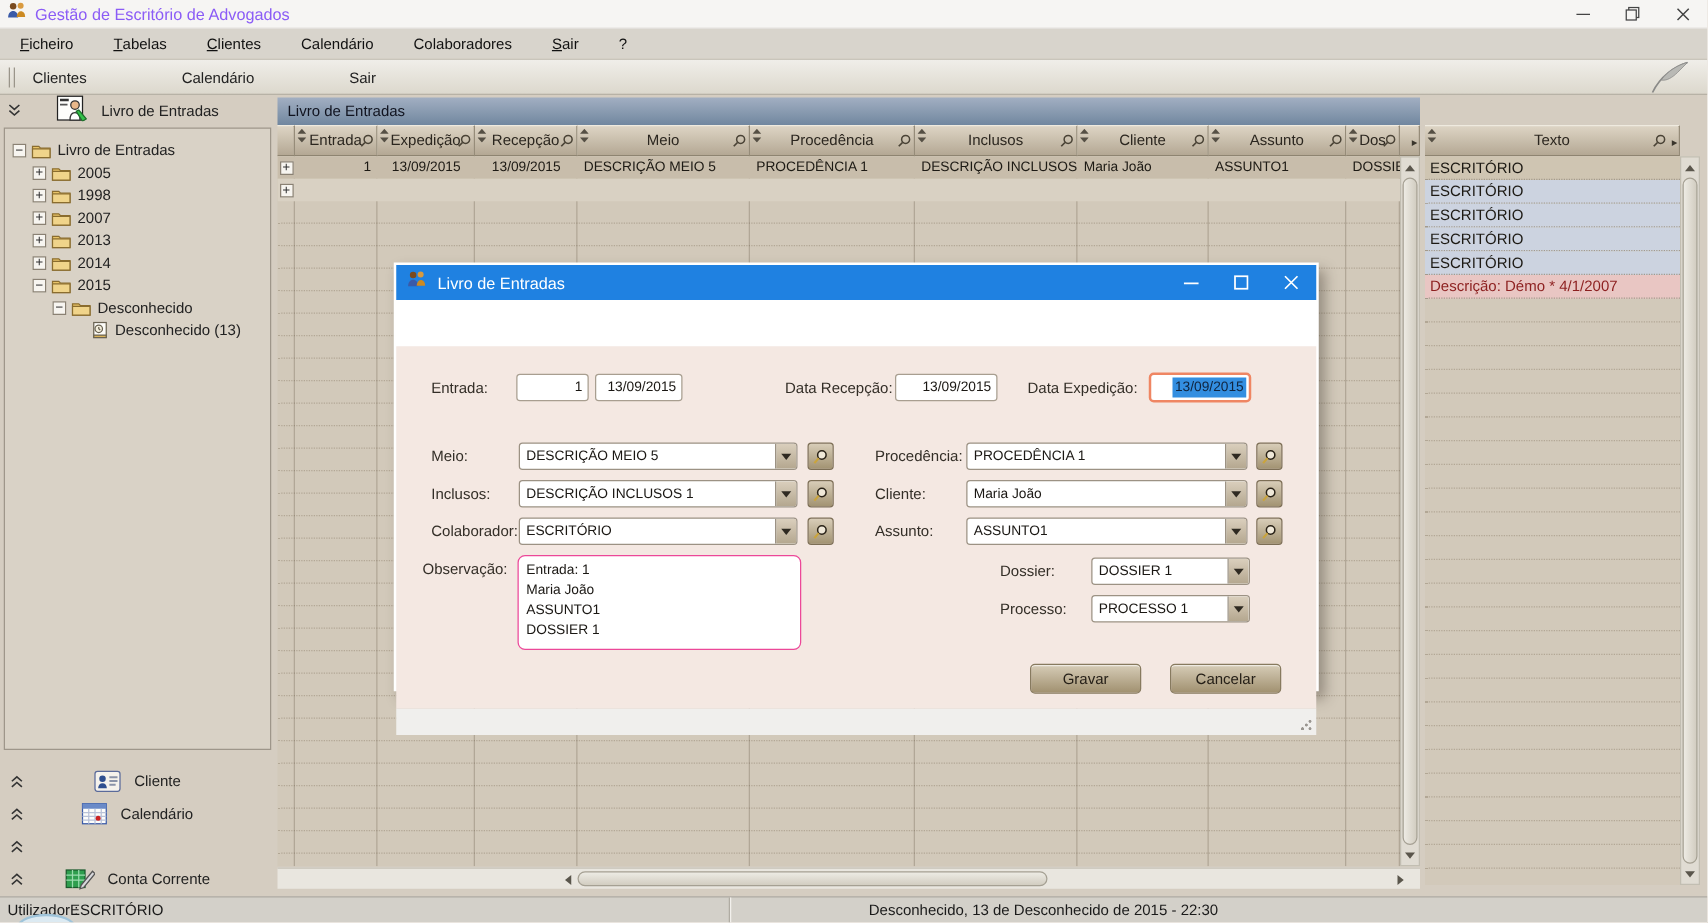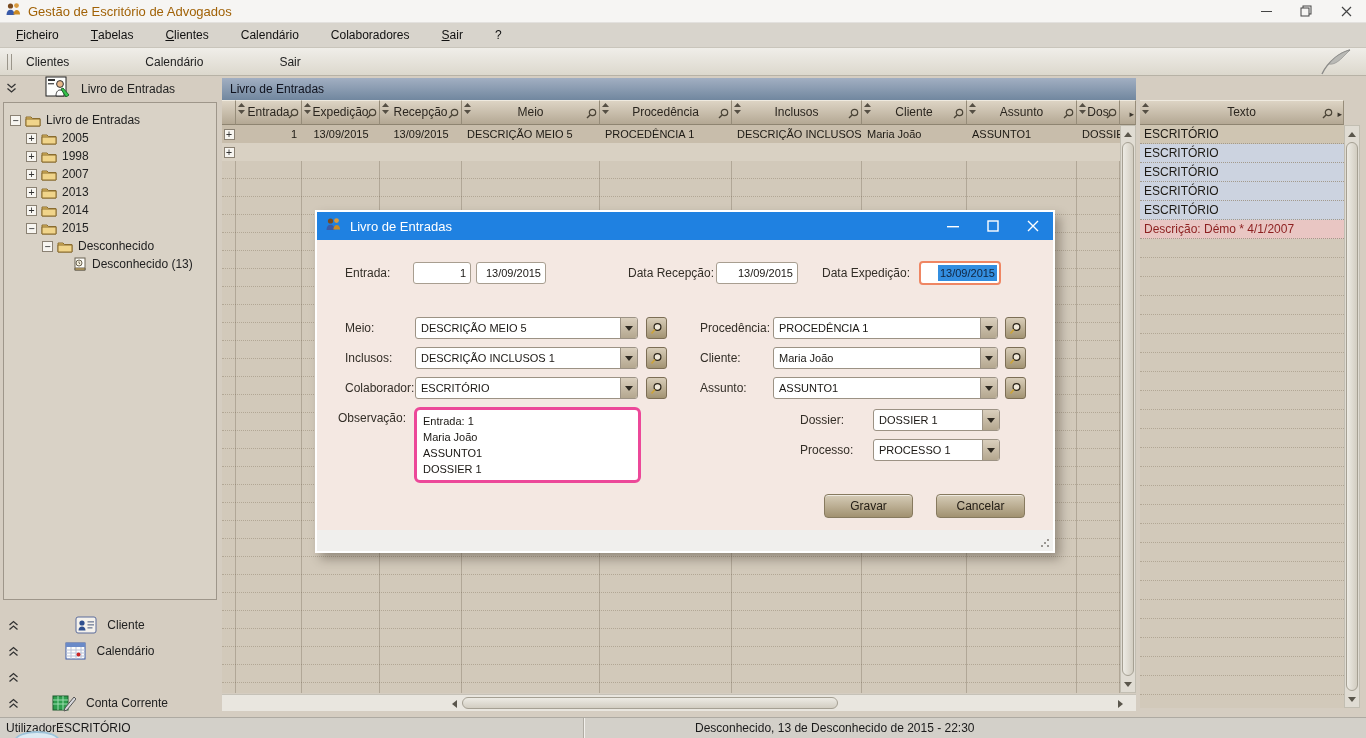--- a/index.html
+++ b/index.html
@@ -4,21 +4,21 @@
 <style>
   html,body{margin:0;padding:0;background:#fff;}
   *{box-sizing:border-box;}
   #app{position:relative;width:1366px;height:738px;overflow:hidden;
        font-family:"Liberation Sans",sans-serif;background:#d5cdc1;color:#1c1914;}
 
   
   .titlebar{position:absolute;left:0;top:0;width:1366px;height:23px;background:#f6f5f3;
             border-bottom:1px solid #e3e1de;display:flex;align-items:center;}
   .titlebar .app-icon{margin-left:5px;}
-  .titlebar .title{margin-left:6px;font-size:13px;color:#a16207;}
+  .titlebar .title{margin-left:6px;font-size:13px;color:#8b5cf6;}
   .win-controls{margin-left:auto;display:flex;height:100%;}
   .win-btn{width:40px;height:100%;display:flex;align-items:center;justify-content:center;
            color:#444;font-size:13px;}
   .menubar{position:absolute;left:0;top:23px;width:1366px;height:24px;background:#d8d4cc;
            display:flex;align-items:center;font-size:12px;color:#111;}
   .menu-item{padding:0 16px;height:100%;display:flex;align-items:center;}
   .menu-item u{text-decoration:underline;}
   .toolbar{position:absolute;left:0;top:47px;width:1366px;height:29px;
            background:linear-gradient(#f0eee9,#dcd8cd);
            border-top:1px solid #c9c5bb;border-bottom:1px solid #b7b2a6;}
@@ -112,21 +112,21 @@
               border-radius:50%;background:#dceaf2;}
 
   
   .dialog{position:absolute;left:315px;top:210px;width:740px;height:343px;background:#fff;
           padding:2px;box-shadow:5px 6px 10px rgba(60,50,40,.4);}
   .dlg-titlebar{height:28px;background:var(--dialog-titlebar);display:flex;align-items:center;color:#fff;}
   .dlg-titlebar .dlg-icon{margin-left:8px;}
   .dlg-title{margin-left:8px;font-size:13px;}
   .dlg-controls{margin-left:auto;display:flex;align-items:center;height:100%;}
   .dlg-btn{width:40px;height:100%;display:flex;align-items:center;justify-content:center;font-size:13px;color:#fff;}
-  .dlg-body{position:relative;height:290px;background:#f4e8e2;}
+  .dlg-body{position:relative;height:290px;background:#f4e8e2;margin-top:37px;}
   .dlg-footer{height:21px;background:#f0efed;position:relative;}
   .grip{position:absolute;right:3px;bottom:3px;width:10px;height:10px;
         background:
           radial-gradient(circle at 8px 2px,#9a9691 1px,transparent 1.4px),
           radial-gradient(circle at 8px 8px,#9a9691 1px,transparent 1.4px),
           radial-gradient(circle at 2px 8px,#9a9691 1px,transparent 1.4px),
           radial-gradient(circle at 5px 5px,#9a9691 1px,transparent 1.4px);}
   .dl{position:absolute;font-size:12px;color:#332e27;}
   .din{position:absolute;height:22px;background:#fff;border:1px solid #a89e90;border-radius:3px;
        font-size:11px;color:#1a1713;padding:0 4px;font-family:"Liberation Sans",sans-serif;}
@@ -138,21 +138,21 @@
   .focusfield .sel{background:var(--selection);color:#10243e;padding:2px 2px;}
   .combo{position:absolute;height:22px;background:#fff;border:1px solid #9c9284;border-radius:3px;
          display:flex;align-items:stretch;overflow:hidden;}
   .combo .ctext{flex:1;display:flex;align-items:center;padding:0 5px;font-size:11px;color:#1a1713;
                 white-space:nowrap;overflow:hidden;}
   .combo .cbtn{flex:0 0 17px;background:linear-gradient(#dacfbd,#b4a78f);border-left:1px solid #9c9284;
                display:flex;align-items:center;justify-content:center;}
   .combo .cbtn .tri.down{border-top-color:#2f2a22;}
   .magbtn{position:absolute;width:21px;height:22px;border:1px solid #7c6e55;border-radius:3px;
           background:linear-gradient(#d8cdb8,#a29372);display:flex;align-items:center;justify-content:center;}
-  .obs{position:absolute;background:#fff;border:3px solid #ec4899;border-radius:6px;
+  .obs{position:absolute;background:#fff;border:1px solid #ec4899;border-radius:6px;
        font-size:11px;color:#1a1713;padding:3px 6px;line-height:16px;}
   .dlg-push{position:absolute;width:89px;height:24px;border:1px solid #877a5f;border-radius:4px;
             background:linear-gradient(#d6ccb7,#a19170);display:flex;align-items:center;justify-content:center;
             font-size:12px;color:#262018;box-shadow:inset 0 1px 0 rgba(255,255,255,.6);}
   .chev svg,.gh-sort svg{display:block;}
 </style>
 </head>
 <body>
 
 <div id="app">

